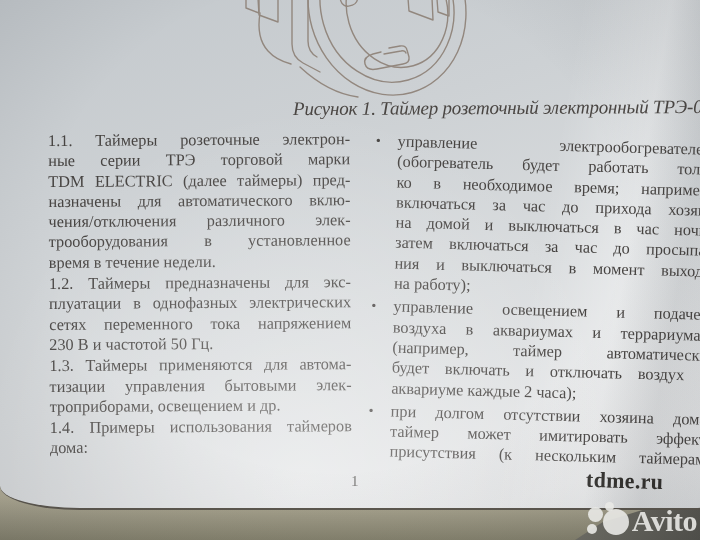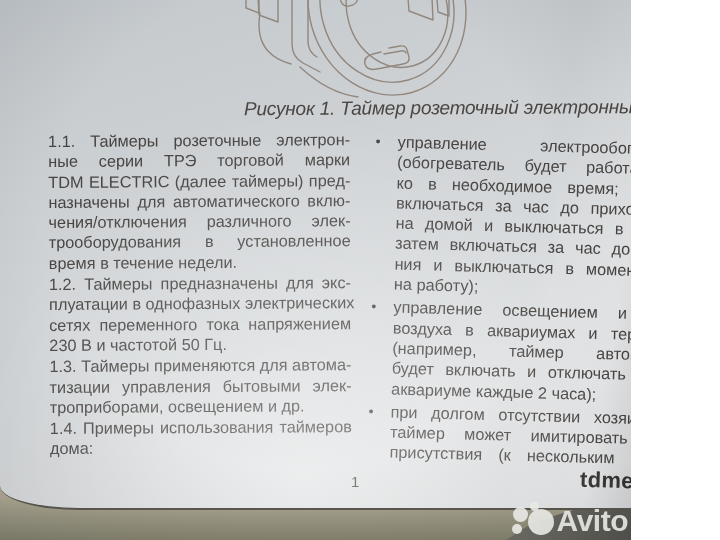--- a/index.html
+++ b/index.html
@@ -1,19 +1,19 @@
 <!DOCTYPE html>
 <html style="--paper-top: #c3c8cc; --paper-mid: #d8dbdd; --paper-bottom: #e6e7e8; --ink: #474442; --line-art: #8d8076; --paper-edge: #5c574e; --table-top: #b2ad97; --table-bottom: #85826e; --corner-dark: #55544e; --watermark: #e9e9e6;"><head>
 <meta charset="utf-8">
 <style>
   html,body{margin:0;padding:0;}
   .photo{
-    position:relative;width:631px;height:540px;overflow:hidden;
+    position:relative;width:700px;height:540px;overflow:hidden;
     background:var(--table-bottom,#85826e);
-    font-family:Liberation Sans, sans-serif;
+    font-family:Liberation Serif, serif;
     -webkit-font-smoothing:antialiased;
   }
   
   .table-surface{
     position:absolute;left:0;top:484px;width:720px;height:56px;
     background:linear-gradient(180deg,var(--table-top,#b2ad97) 22%,#9b9783 60%,var(--table-bottom,#85826e) 100%);
   }
   .corner-dark{
     position:absolute;right:0;bottom:0;width:125px;height:52px;
     background:linear-gradient(115deg,#75746b,var(--corner-dark,#55544e));

